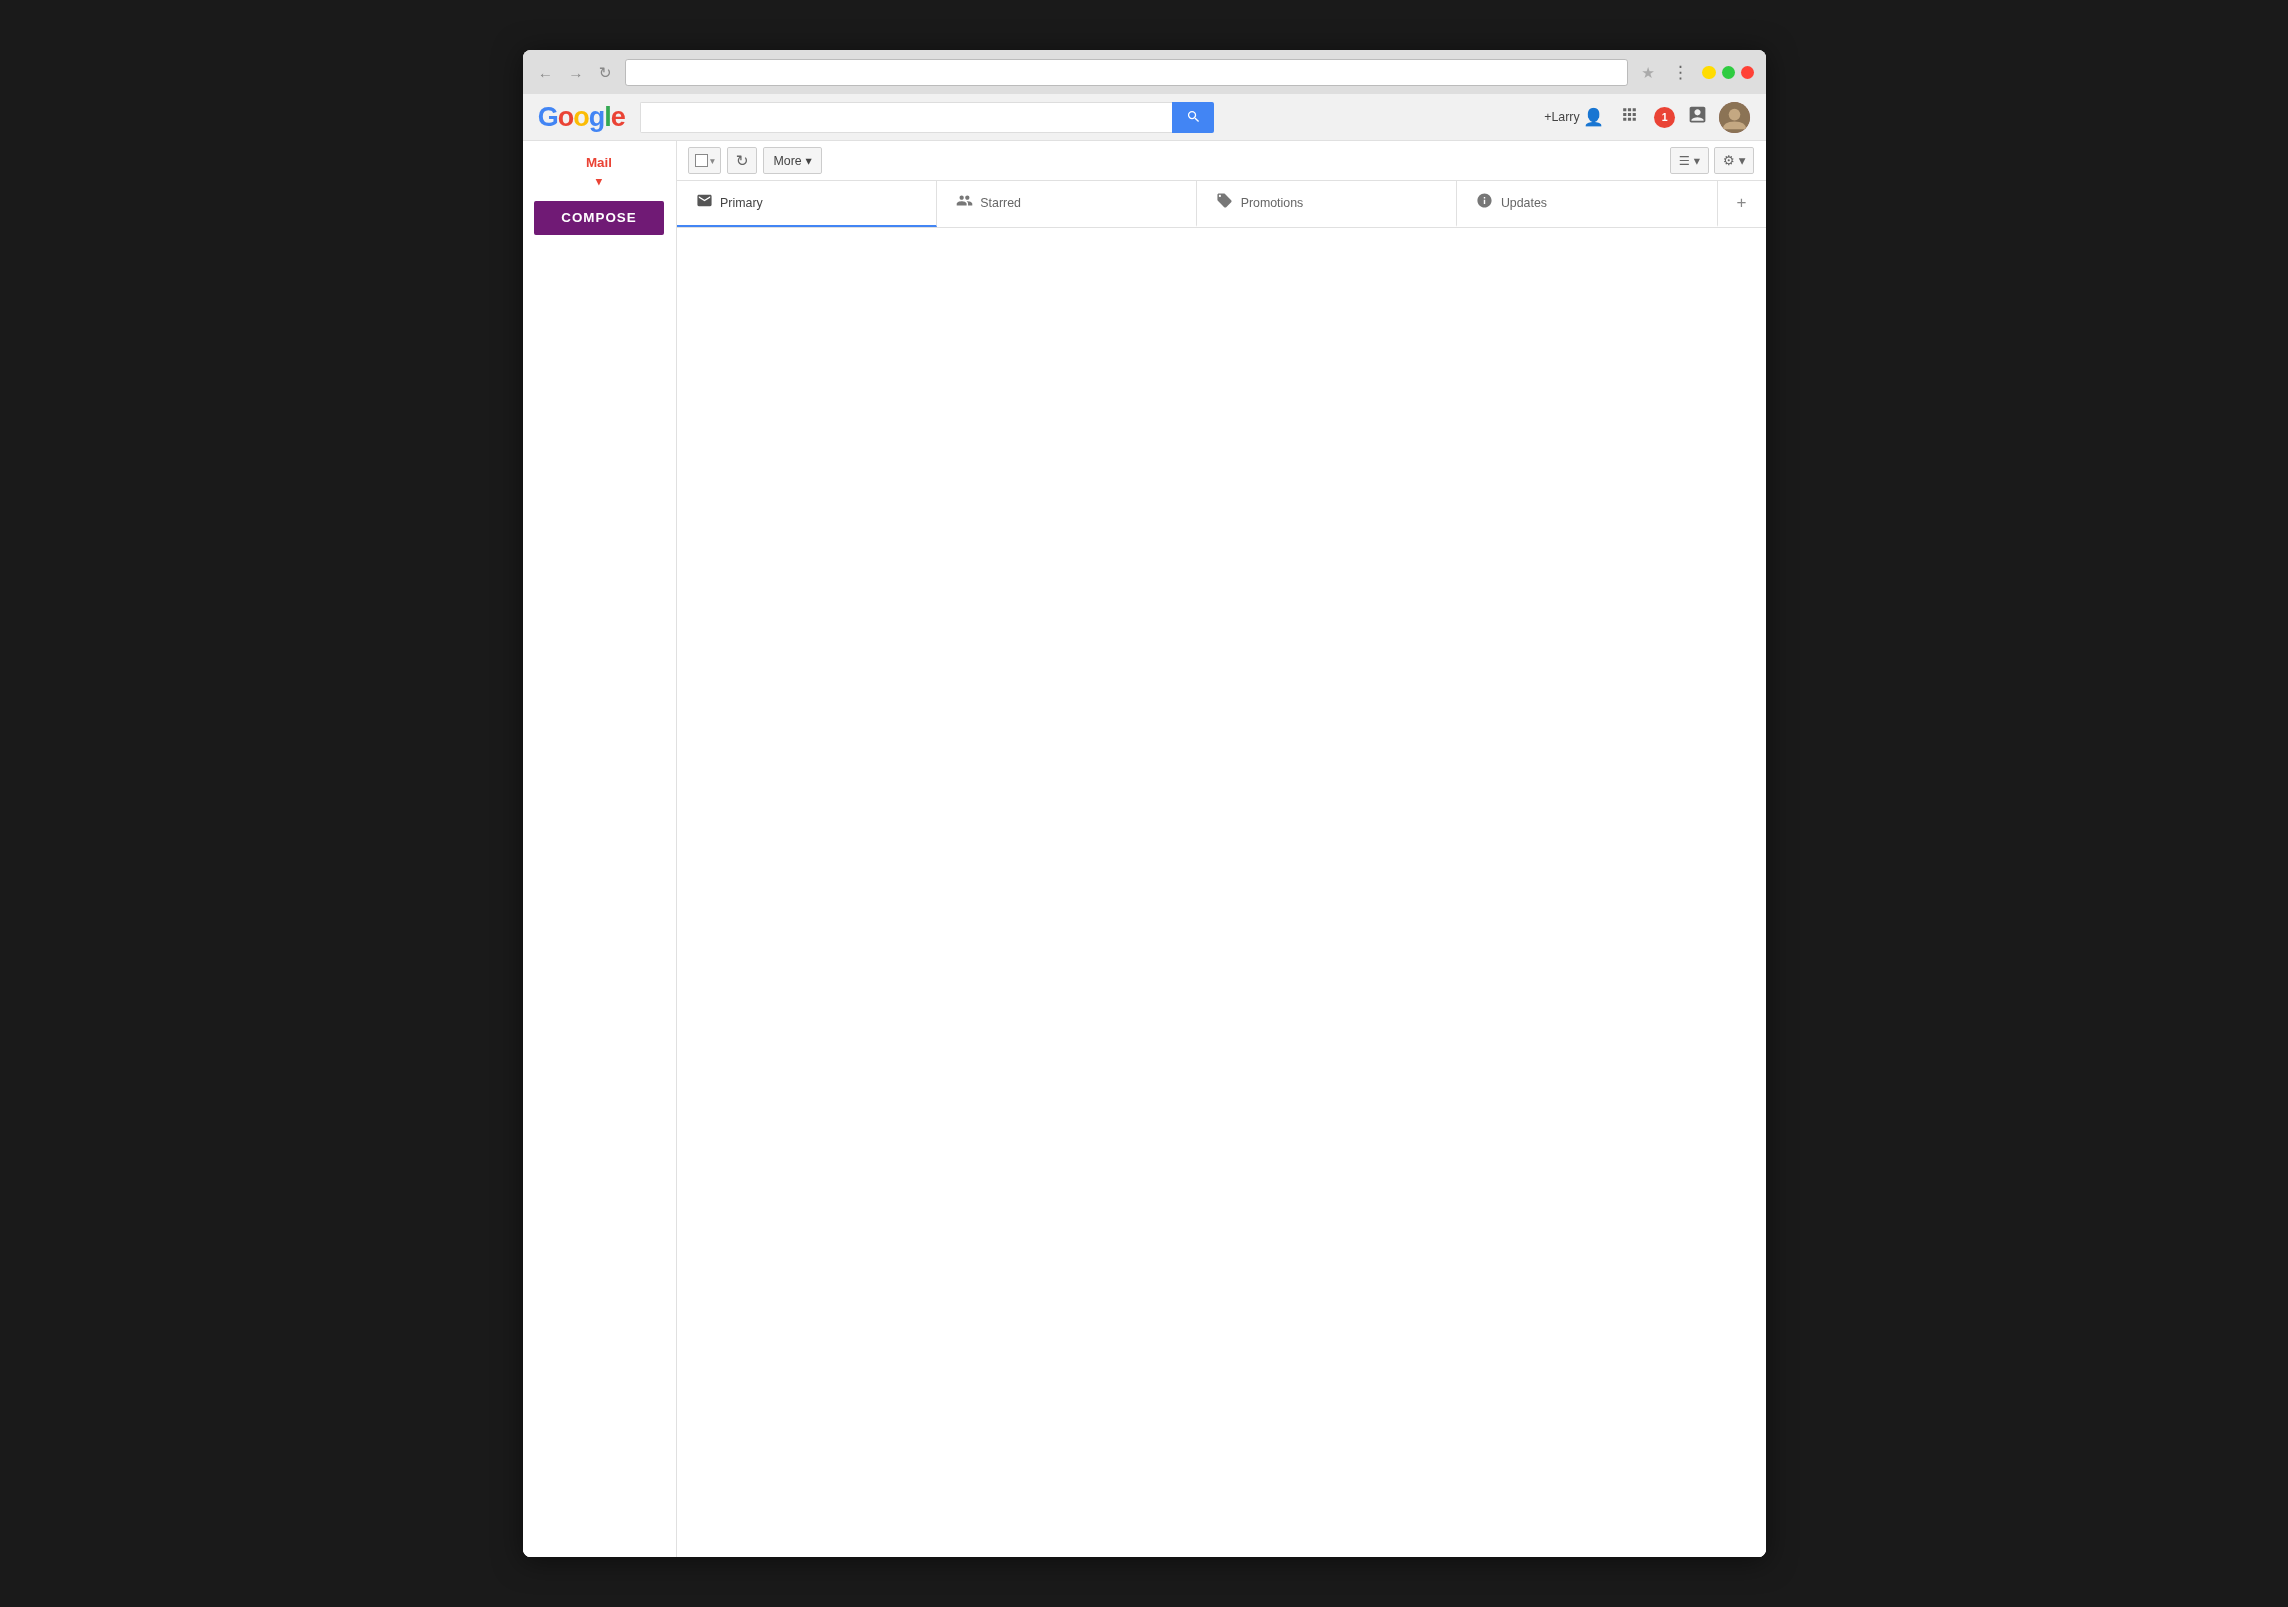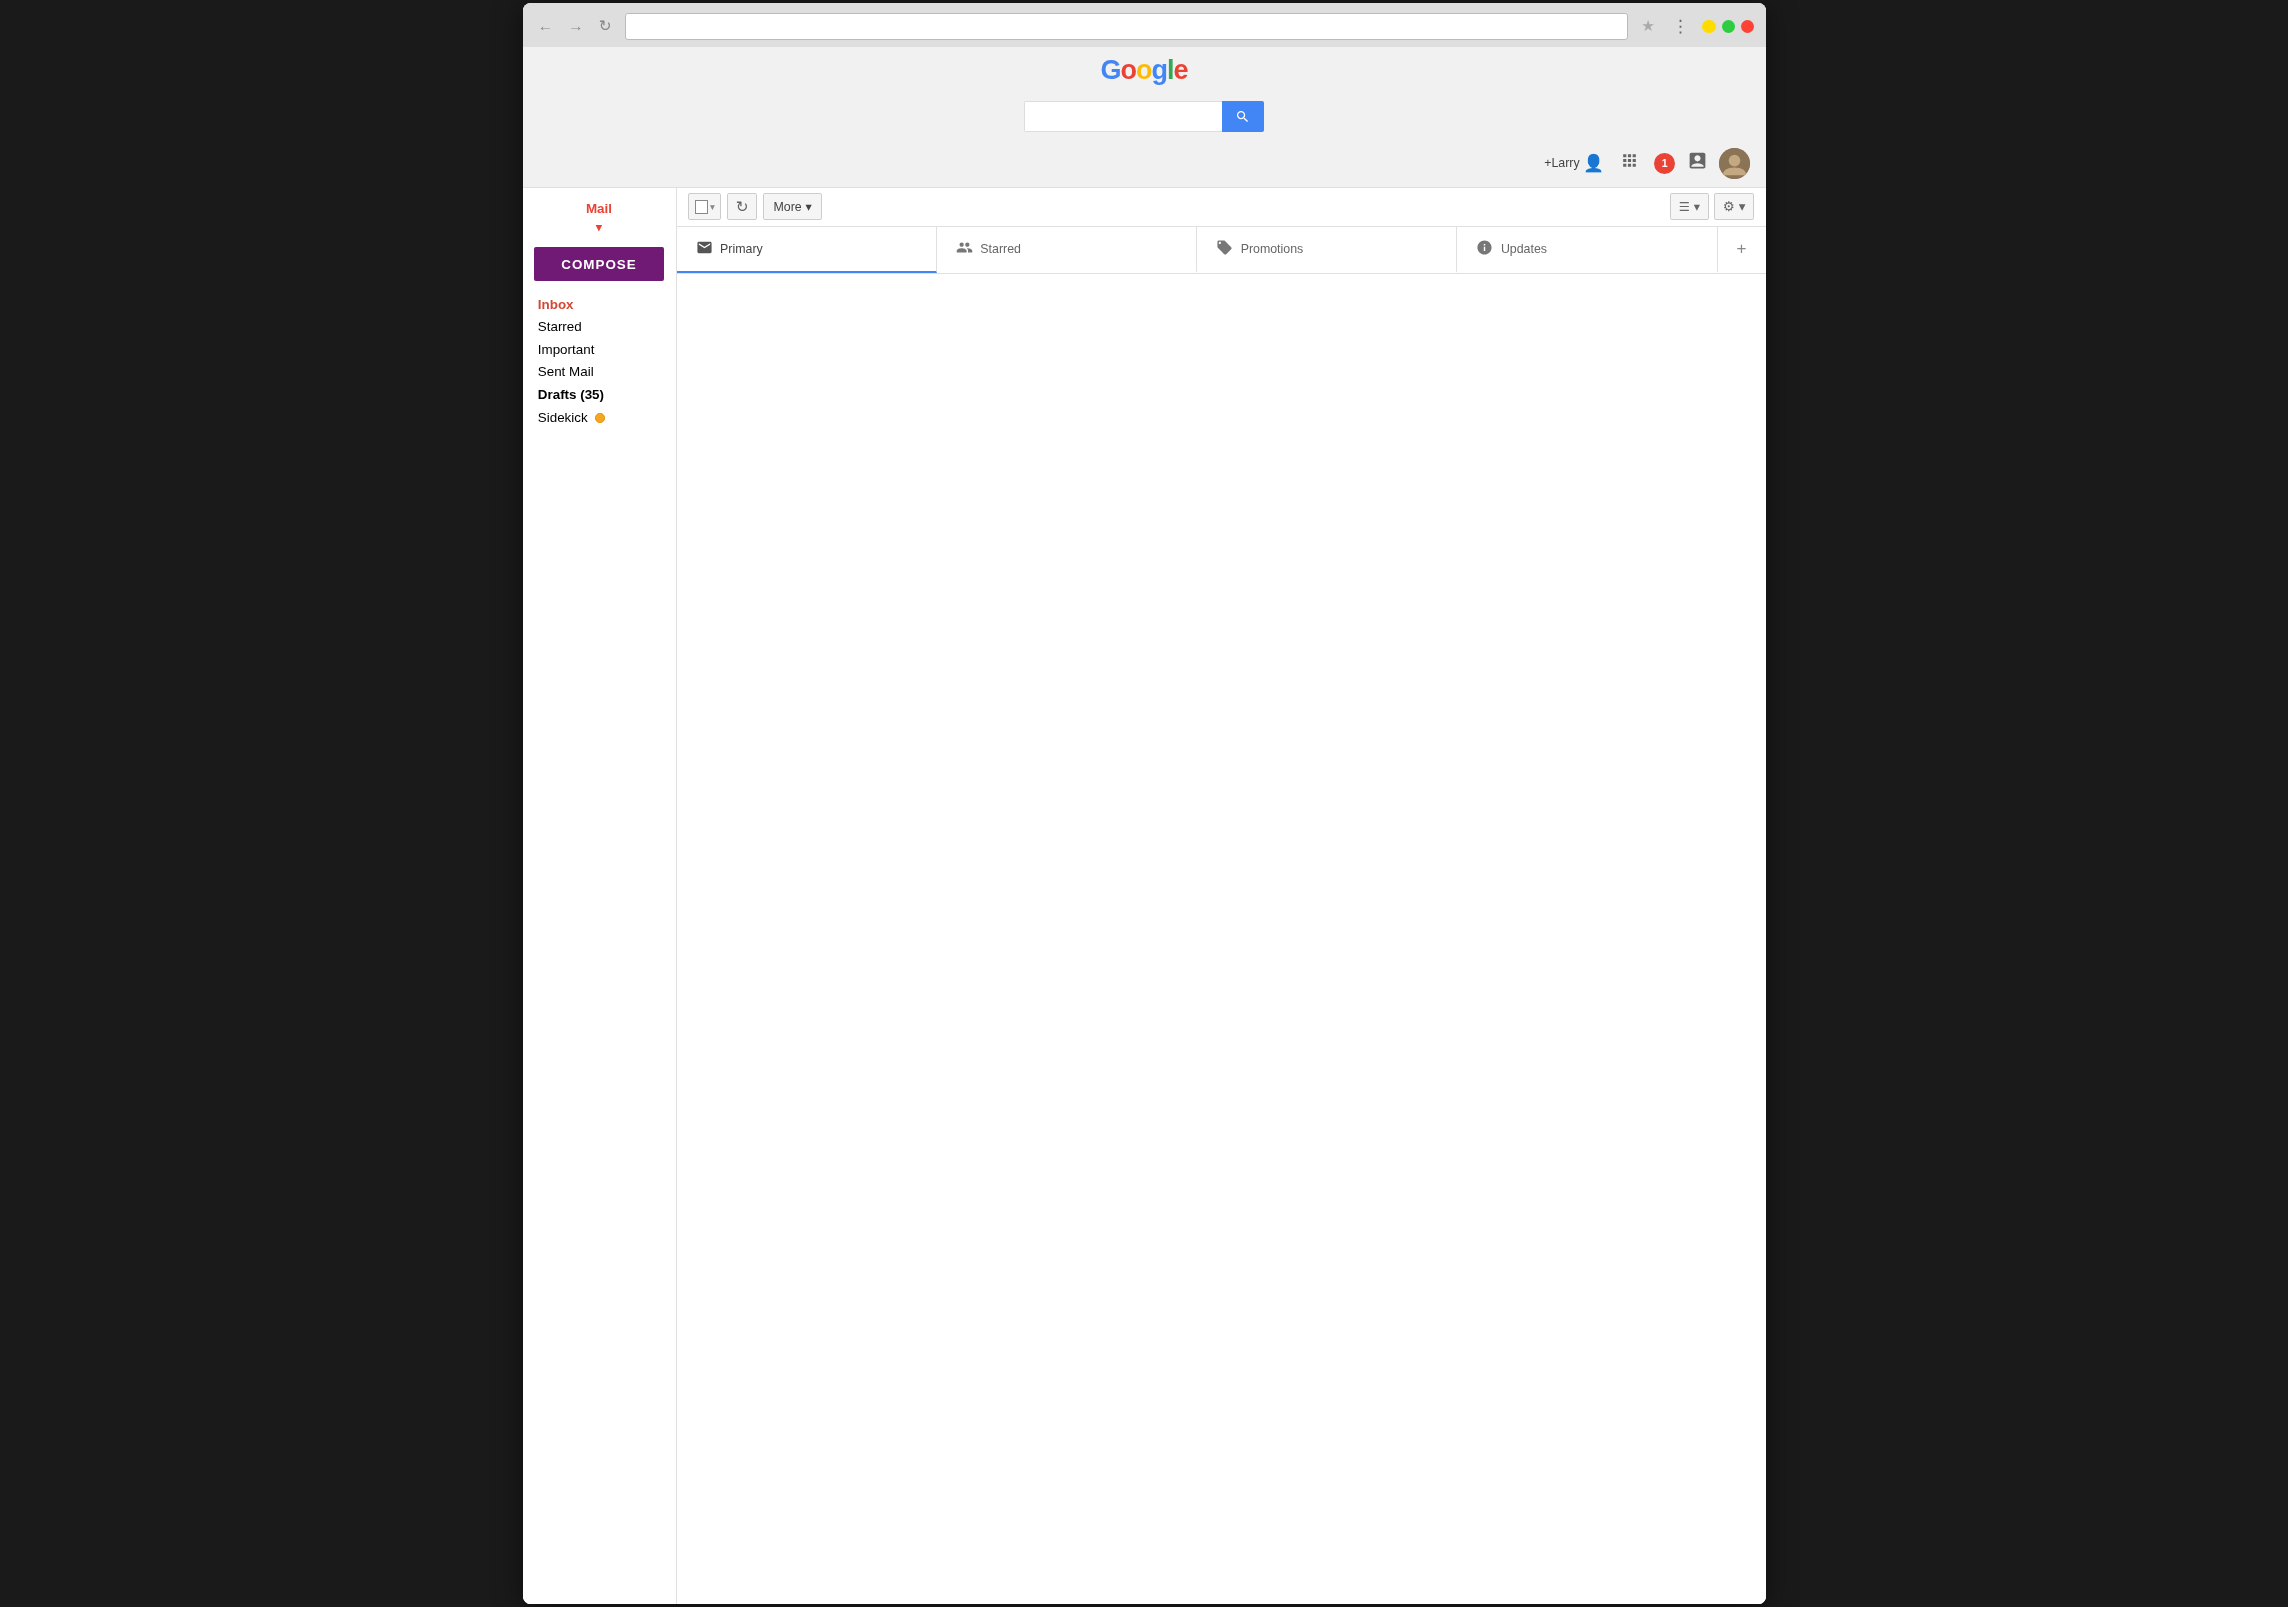--- a/index.html
+++ b/index.html
@@ -87,21 +87,20 @@
     }
 
     
     .google-header {
       background: #f1f1f1;
       border-bottom: 1px solid #e0e0e0;
       padding: 7.6px 15.3px;
       display: flex;
       align-items: center;
       gap: 15.3px;
-      flex-direction: column;
     }
 
     .google-logo {
       font-size: 27px;
       font-weight: bold;
       letter-spacing: -1px;
       cursor: pointer;
       white-space: nowrap;
     }
 
@@ -509,41 +508,20 @@
   <div class="gmail-content">
 
     <div class="sidebar">
       <div class="mail-label">
         <span>Mail</span>
         <span class="mail-dropdown">▾</span>
       </div>
       <button class="compose-btn">
         <span>COMPOSE</span>
       </button>
-      <ul class="sidebar-nav">
-        <li class="active">
-          <span>Inbox</span>
-        </li>
-        <li>
-          <span>Starred</span>
-        </li>
-        <li>
-          <span>Important</span>
-        </li>
-        <li>
-          <span>Sent Mail</span>
-        </li>
-        <li style="font-weight:bold;">
-          <span>Drafts (35)</span>
-        </li>
-        <li>
-          <span>Sidekick</span>
-          <span class="sidekick-dot"></span>
-        </li>
-      </ul>
     </div>
 
     <div class="main-area">
 
       <div class="toolbar">
         <div class="toolbar-left">
           <button class="checkbox-btn">
             <div class="checkbox-square"></div>
             <span class="dropdown-arrow">▾</span>
           </button>

